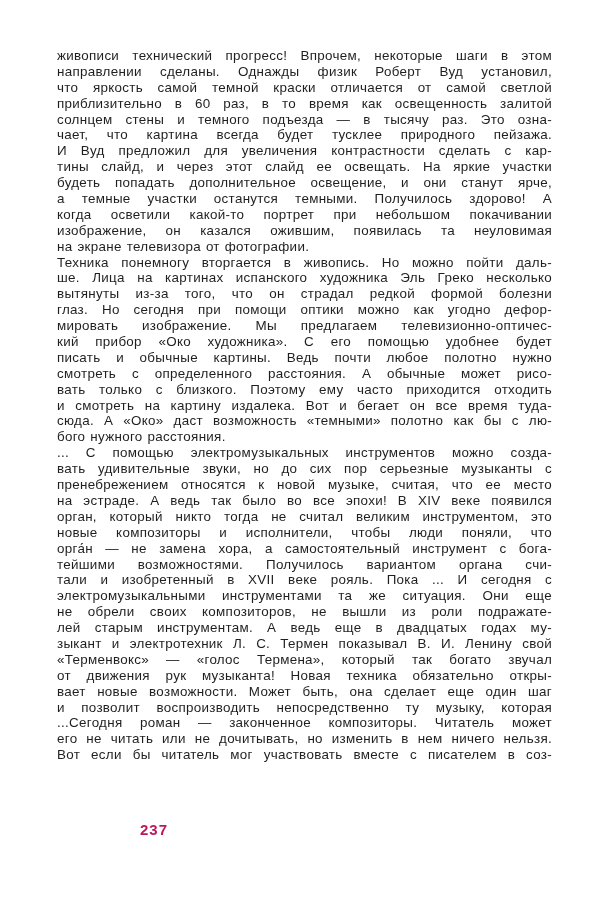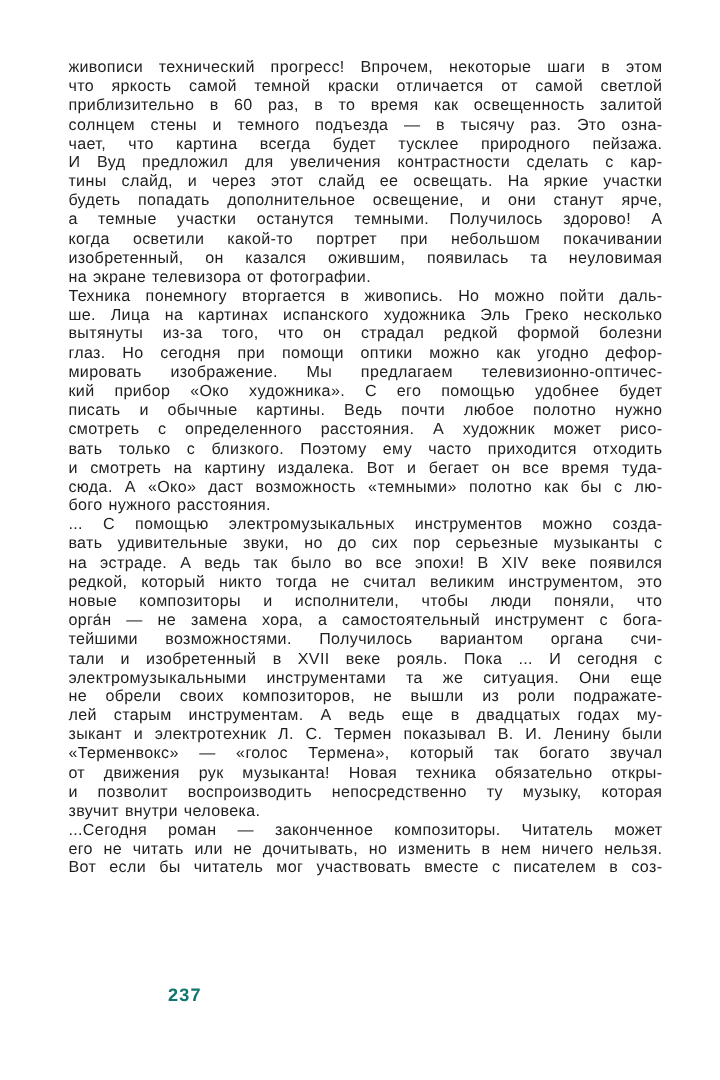--- a/index.html
+++ b/index.html
@@ -33,69 +33,71 @@
     overflow: hidden;
     height: 15.9px;
   }
   .line.para-end {
     text-align-last: left;
   }
   .page-number {
     position: absolute;
     left: 140px;
     top: 821px;
-    color: #0f766e;
+    color: #be185d;
     font-size: 15px;
     font-weight: bold;
     letter-spacing: 1px;
   }
 </style>
 </head>
 <body>
 
 <div class="page">
   <div class="text-block">
       <div class="line">живописи технический прогресс! Впрочем, некоторые шаги в этом</div>
+      <div class="line">направлении сделаны. Однажды физик Роберт Вуд установил,</div>
       <div class="line">что яркость самой темной краски отличается от самой светлой</div>
       <div class="line">приблизительно в 60 раз, в то время как освещенность залитой</div>
       <div class="line">солнцем стены и темного подъезда — в тысячу раз. Это озна-</div>
       <div class="line">чает, что картина всегда будет тусклее природного пейзажа.</div>
       <div class="line">И Вуд предложил для увеличения контрастности сделать с кар-</div>
       <div class="line">тины слайд, и через этот слайд ее освещать. На яркие участки</div>
       <div class="line">будеть попадать дополнительное освещение, и они станут ярче,</div>
       <div class="line">а темные участки останутся темными. Получилось здорово! А</div>
       <div class="line">когда осветили какой-то портрет при небольшом покачивании</div>
-      <div class="line">изобретенный, он казался ожившим, появилась та неуловимая</div>
+      <div class="line">изображение, он казался ожившим, появилась та неуловимая</div>
       <div class="line para-end">на экране телевизора от фотографии.</div>
       <div class="line">Техника понемногу вторгается в живопись. Но можно пойти даль-</div>
       <div class="line">ше. Лица на картинах испанского художника Эль Греко несколько</div>
       <div class="line">вытянуты из-за того, что он страдал редкой формой болезни</div>
       <div class="line">глаз. Но сегодня при помощи оптики можно как угодно дефор-</div>
       <div class="line">мировать изображение. Мы предлагаем телевизионно-оптичес-</div>
       <div class="line">кий прибор «Око художника». С его помощью удобнее будет</div>
       <div class="line">писать и обычные картины. Ведь почти любое полотно нужно</div>
-      <div class="line">смотреть с определенного расстояния. А художник может рисо-</div>
+      <div class="line">смотреть с определенного расстояния. А обычные может рисо-</div>
       <div class="line">вать только с близкого. Поэтому ему часто приходится отходить</div>
       <div class="line">и смотреть на картину издалека. Вот и бегает он все время туда-</div>
       <div class="line">сюда. А «Око» даст возможность «темными» полотно как бы с лю-</div>
       <div class="line para-end">бого нужного расстояния.</div>
       <div class="line">... С помощью электромузыкальных инструментов можно созда-</div>
       <div class="line">вать удивительные звуки, но до сих пор серьезные музыканты с</div>
+      <div class="line">пренебрежением относятся к новой музыке, считая, что ее место</div>
       <div class="line">на эстраде. А ведь так было во все эпохи! В XIV веке появился</div>
-      <div class="line">редкой, который никто тогда не считал великим инструментом, это</div>
+      <div class="line">орган, который никто тогда не считал великим инструментом, это</div>
       <div class="line">новые композиторы и исполнители, чтобы люди поняли, что</div>
       <div class="line">орга́н — не замена хора, а самостоятельный инструмент с бога-</div>
       <div class="line">тейшими возможностями. Получилось вариантом органа счи-</div>
       <div class="line">тали и изобретенный в XVII веке рояль. Пока ... И сегодня с</div>
       <div class="line">электромузыкальными инструментами та же ситуация. Они еще</div>
       <div class="line">не обрели своих композиторов, не вышли из роли подражате-</div>
       <div class="line">лей старым инструментам. А ведь еще в двадцатых годах му-</div>
-      <div class="line">зыкант и электротехник Л. С. Термен показывал В. И. Ленину были</div>
+      <div class="line">зыкант и электротехник Л. С. Термен показывал В. И. Ленину свой</div>
       <div class="line">«Терменвокс» — «голос Термена», который так богато звучал</div>
       <div class="line">от движения рук музыканта! Новая техника обязательно откры-</div>
+      <div class="line">вает новые возможности. Может быть, она сделает еще один шаг</div>
       <div class="line">и позволит воспроизводить непосредственно ту музыку, которая</div>
-      <div class="line para-end">звучит внутри человека.</div>
       <div class="line">...Сегодня роман — законченное композиторы. Читатель может</div>
       <div class="line">его не читать или не дочитывать, но изменить в нем ничего нельзя.</div>
       <div class="line">Вот если бы читатель мог участвовать вместе с писателем в соз-</div>
     </div>
   <div class="page-number">237</div>
 </div>
 
 </body></html>

